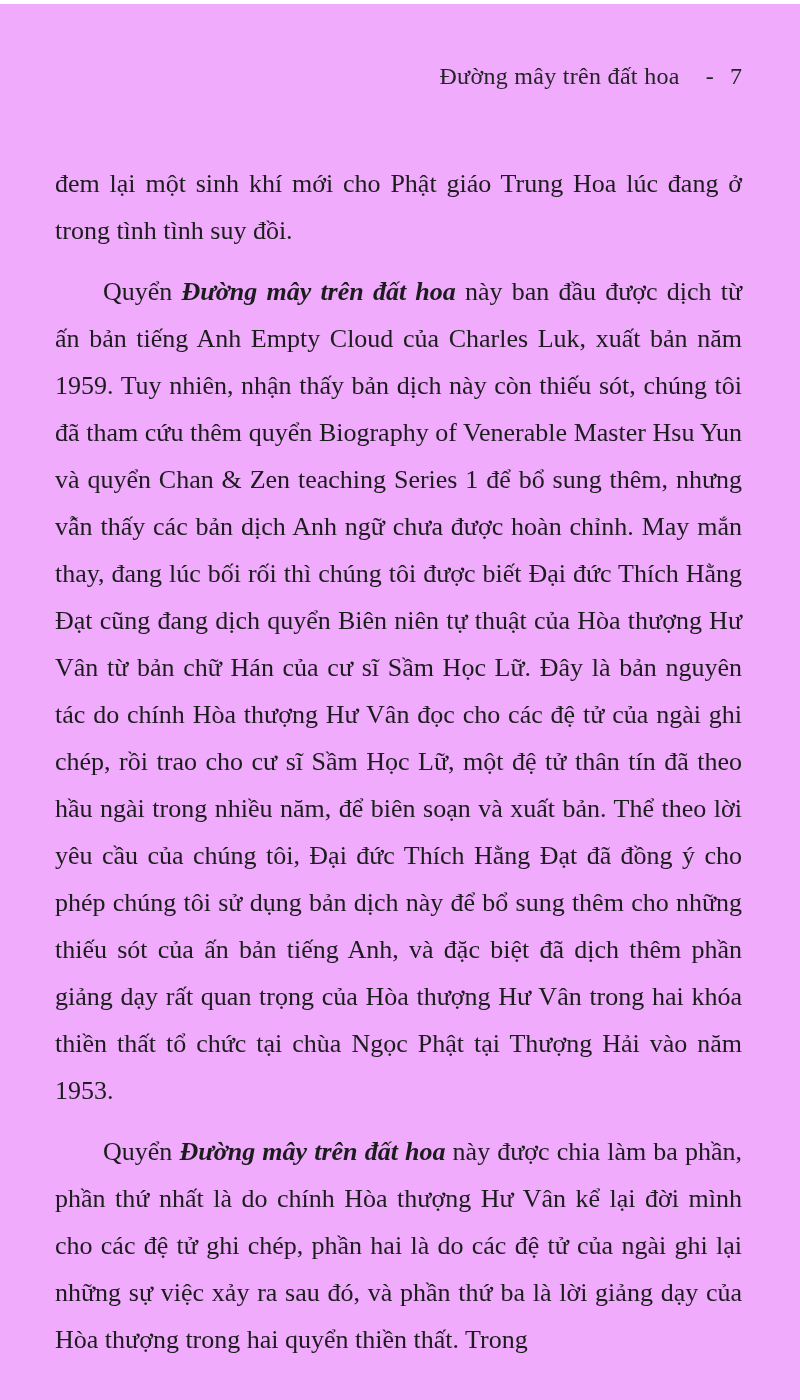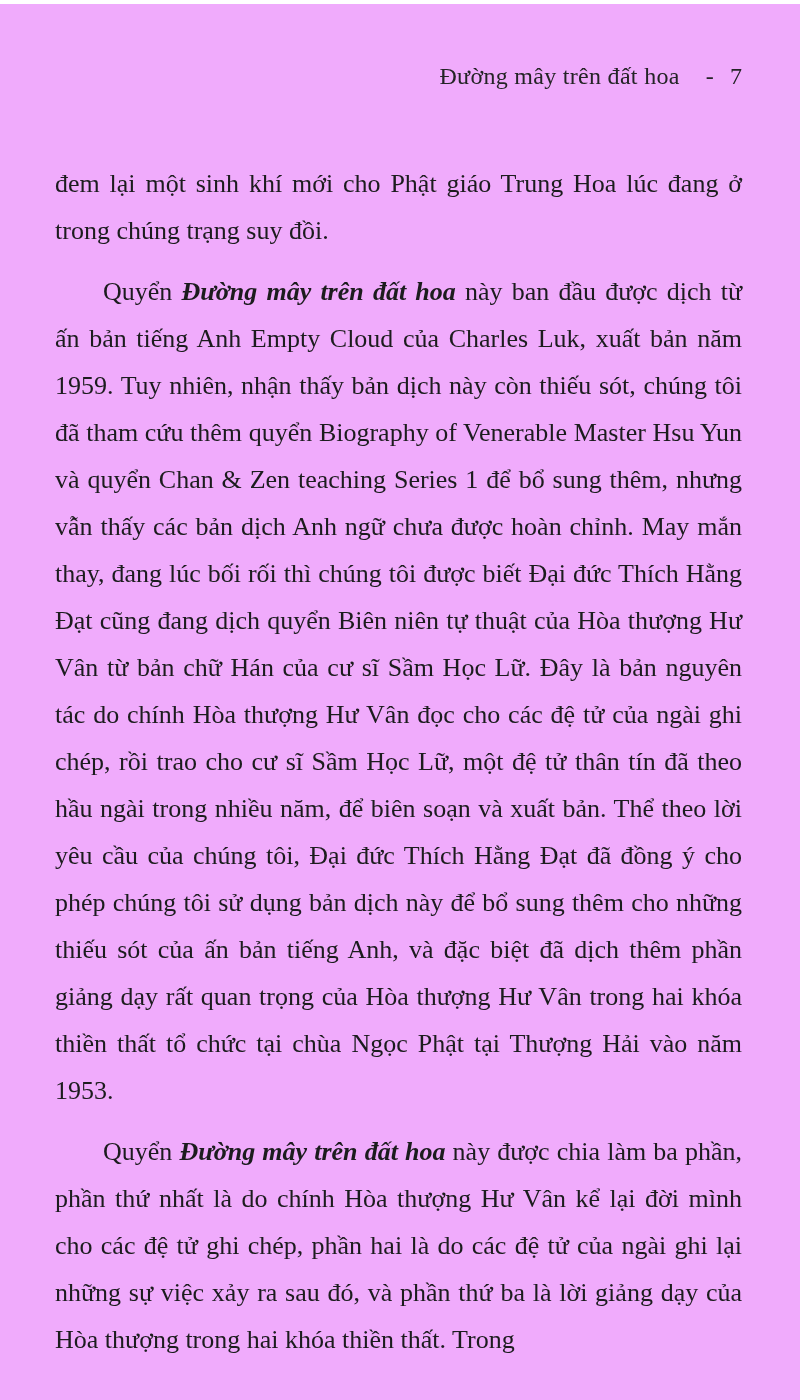--- a/index.html
+++ b/index.html
@@ -62,26 +62,26 @@
 
   <header class="running-header">
     <span class="rh-title">Đường mây trên đất hoa</span>
     <span class="rh-sep">-</span>
     <span class="rh-num">7</span>
   </header>
 
   <section class="body-text">
 
     <p class="para">
-      <span>đem lại một sinh khí mới cho Phật giáo Trung Hoa lúc đang ở trong chúng trạng suy đồi.</span>
+      <span>đem lại một sinh khí mới cho Phật giáo Trung Hoa lúc đang ở trong tình tình suy đồi.</span>
     </p>
 
     <p class="para indent">
       <span>Quyển </span><span class="bi">Đường mây trên đất hoa</span><span> này ban đầu được dịch từ ấn bản tiếng Anh </span><span class="it">Empty Cloud</span><span> của Charles Luk, xuất bản năm 1959. Tuy nhiên, nhận thấy bản dịch này còn thiếu sót, chúng tôi đã tham cứu thêm quyển </span><span class="it">Biography of Venerable Master Hsu Yun</span><span> và quyển </span><span class="it">Chan &amp; Zen teaching Series 1</span><span> để bổ sung thêm, nhưng vẫn thấy các bản dịch Anh ngữ chưa được hoàn chỉnh. May mắn thay, đang lúc bối rối thì chúng tôi được biết Đại đức Thích Hằng Đạt cũng đang dịch quyển </span><span class="it">Biên niên tự thuật của Hòa thượng Hư Vân</span><span> từ bản chữ Hán của cư sĩ Sầm Học Lữ. Đây là bản nguyên tác do chính Hòa thượng Hư Vân đọc cho các đệ tử của ngài ghi chép, rồi trao cho cư sĩ Sầm Học Lữ, một đệ tử thân tín đã theo hầu ngài trong nhiều năm, để biên soạn và xuất bản. Thể theo lời yêu cầu của chúng tôi, Đại đức Thích Hằng Đạt đã đồng ý cho phép chúng tôi sử dụng bản dịch này để bổ sung thêm cho những thiếu sót của ấn bản tiếng Anh, và đặc biệt đã dịch thêm phần giảng dạy rất quan trọng của Hòa thượng Hư Vân trong hai khóa thiền thất tổ chức tại chùa Ngọc Phật tại Thượng Hải vào năm 1953.</span>
     </p>
 
     <p class="para indent">
-      <span>Quyển </span><span class="bi">Đường mây trên đất hoa</span><span> này được chia làm ba phần, phần thứ nhất là do chính Hòa thượng Hư Vân kể lại đời mình cho các đệ tử ghi chép, phần hai là do các đệ tử của ngài ghi lại những sự việc xảy ra sau đó, và phần thứ ba là lời giảng dạy của Hòa thượng trong hai khóa thiền thất. Trong</span>
+      <span>Quyển </span><span class="bi">Đường mây trên đất hoa</span><span> này được chia làm ba phần, phần thứ nhất là do chính Hòa thượng Hư Vân kể lại đời mình cho các đệ tử ghi chép, phần hai là do các đệ tử của ngài ghi lại những sự việc xảy ra sau đó, và phần thứ ba là lời giảng dạy của Hòa thượng trong hai quyển thiền thất. Trong</span>
     </p>
 
   </section>
 
 </main>
 
 </body></html>

